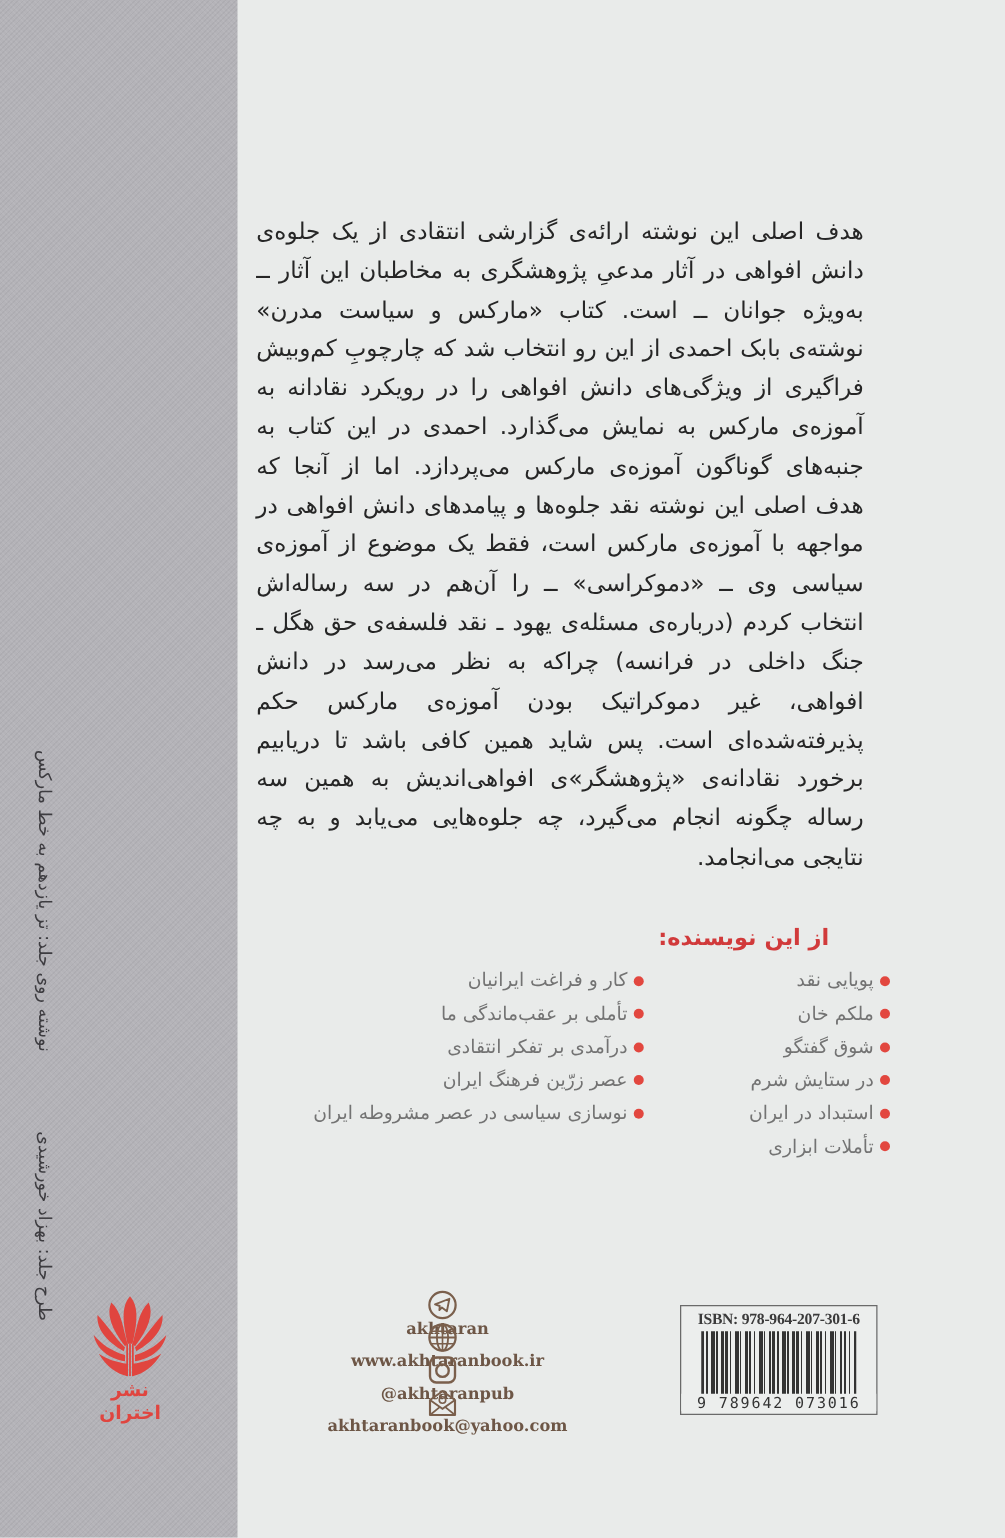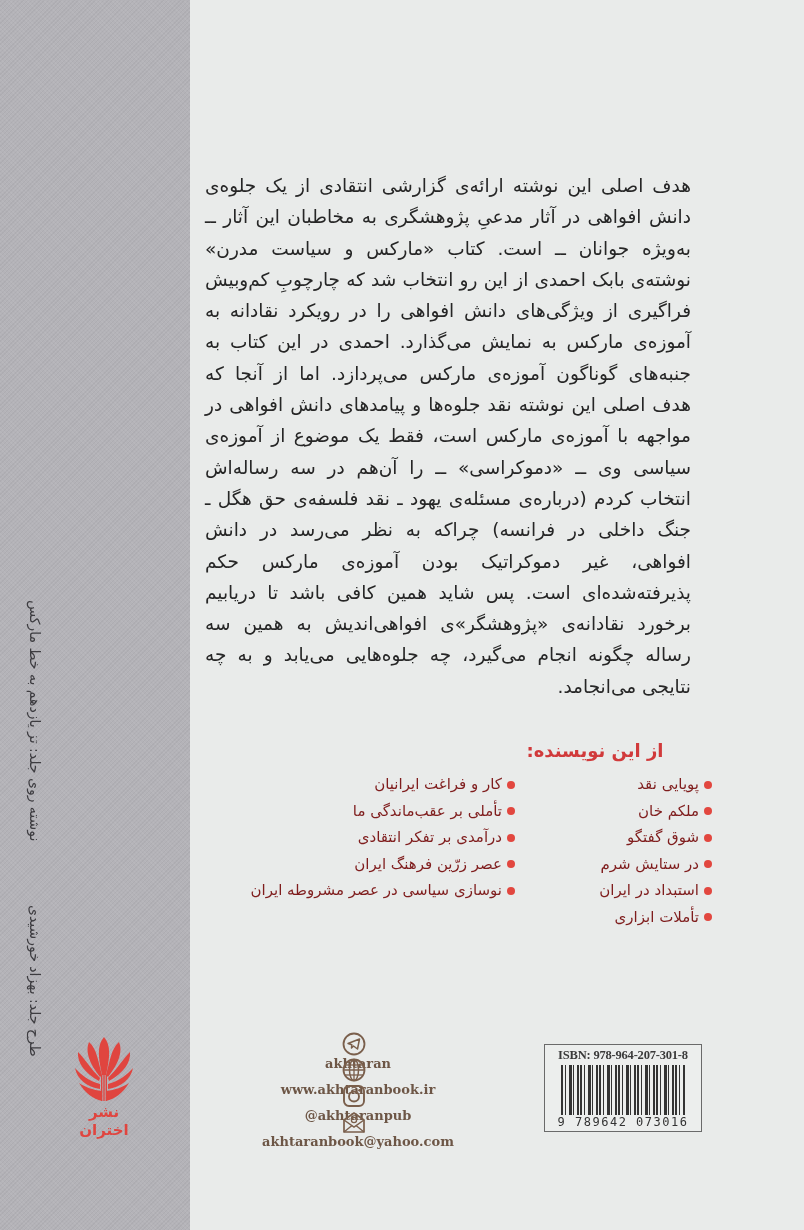--- a/index.html
+++ b/index.html
@@ -41,21 +41,21 @@
     .main-text p { margin: 0; }
 
     .author-heading {
       position: absolute; left: 480px; top: 740px; width: 230px;
       direction: rtl; text-align: center;
       color: #d13a3b; font-weight: bold; font-size: 18px;
     }
     .book-list {
       position: absolute; direction: rtl; text-align: right;
       list-style: none; margin: 0; padding: 0;
-      font-size: 15px; line-height: 26.5px; color: #7f1d1d;
+      font-size: 15px; line-height: 26.5px; color: #737373;
     }
     .book-list.col1 { left: 560px; width: 152px; top: 771px; }
     .book-list.col2 { left: 255px; width: 260px; top: 771px; }
     .book-list li { white-space: nowrap; }
     .bullet {
       display: inline-block; width: 8px; height: 8px; border-radius: 50%;
       background: #e2473f; margin-left: 5px; vertical-align: middle;
     }
 
     .contacts {
@@ -176,16 +176,16 @@
       <path d="M2 10 L12 3 L22 10 L22 22 L2 22 Z" fill="none" stroke="#7a5f4c" stroke-width="1.7" stroke-linejoin="round"></path>
       <path d="M2 10 L12 17 L22 10" fill="none" stroke="#7a5f4c" stroke-width="1.5"></path>
       <path d="M2 22 L10 15.5 M22 22 L14 15.5" fill="none" stroke="#7a5f4c" stroke-width="1.4"></path>
       <circle cx="12" cy="10" r="2.6" fill="none" stroke="#7a5f4c" stroke-width="1.3"></circle>
     </svg>
     <span class="lbl">akhtaranbook@yahoo.com</span>
   </div>
 </div>
 
 <div class="isbn-box">
-  <div class="isbn-label">ISBN: 978-964-207-301-8</div>
+  <div class="isbn-label">ISBN: 978-964-207-301-6</div>
   <div class="barcode"></div>
   <div class="isbn-digits">9 789642 073016</div>
 </div>
 
 </body></html>

